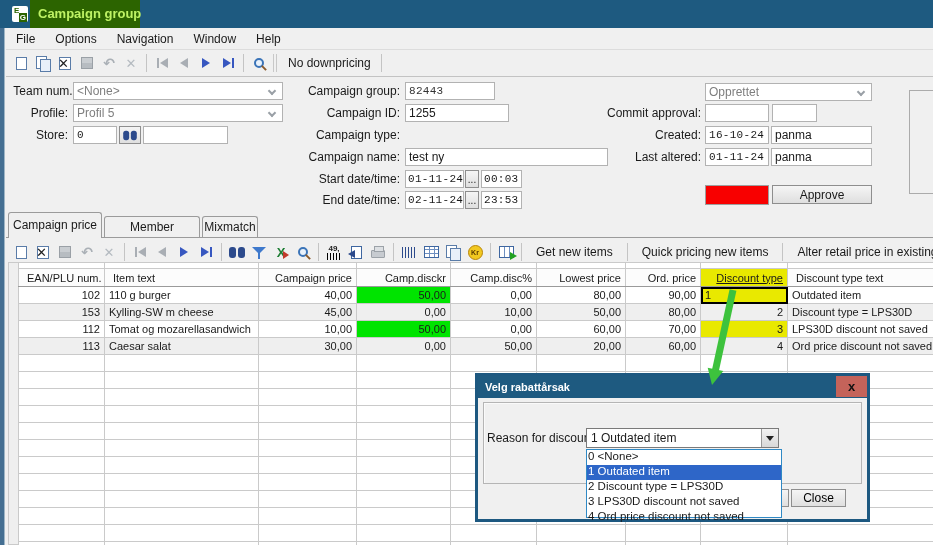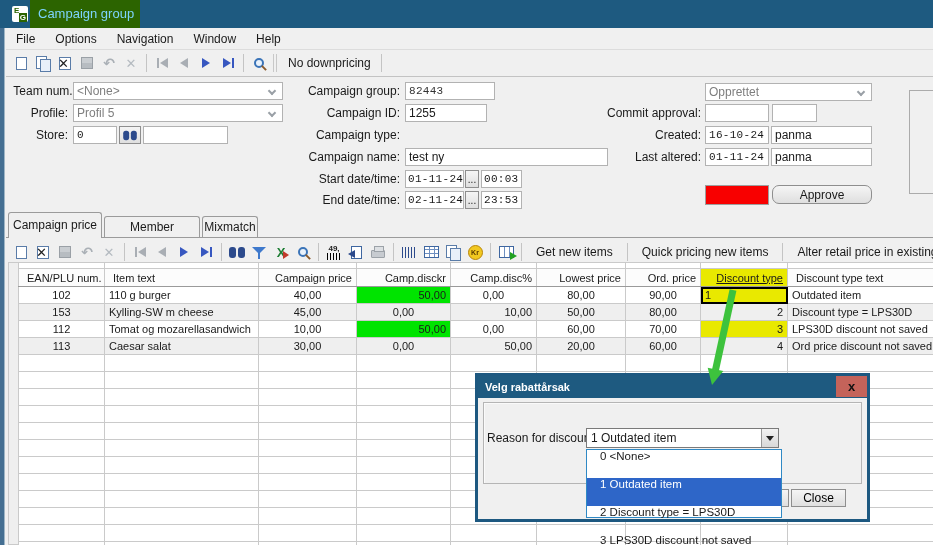--- a/index.html
+++ b/index.html
@@ -3,21 +3,21 @@
 <meta charset="utf-8">
 <style>
   * { margin:0; padding:0; box-sizing:border-box; }
   body { background:#fff; font-family:"Liberation Sans",sans-serif; }
   #app { position:relative; width:933px; height:545px; background:#F0F0F0; overflow:hidden;
          font-family:"Liberation Sans",sans-serif; color:#1a1a1a; }
 
   
   .titlebar { position:absolute; left:0; top:0; width:933px; height:28px; background:#1E5A80; }
   .title-banner { position:absolute; left:30px; top:0; width:110px; height:28px; background:#2C6400; }
-  .title-text { position:absolute; left:38px; top:6px; font-size:13px; color:#7dd3fc; }
+  .title-text { position:absolute; left:38px; top:6px; font-size:13px; color:#bef264;font-weight:bold; }
   .app-icon { position:absolute; left:12px; top:6px; width:16px; height:16px; background:#fff; border-radius:2px; }
   .app-icon::before { content:"E"; position:absolute; left:2px; top:0px; font:bold 8px "Liberation Sans",sans-serif; color:#2C6400; }
   .app-icon::after { content:"G"; position:absolute; right:1px; bottom:0px; font:bold 8px "Liberation Sans",sans-serif; color:#fff; background:#2C6400; padding:0 1px; }
   .left-frame { position:absolute; left:0; top:28px; width:5px; height:517px; background:#456F92; border-right:1px solid #9FB6C6; }
 
   
   .menubar { position:absolute; left:6px; top:28px; width:927px; height:22px; background:#F0F0F0;
              display:flex; align-items:center; border-bottom:1px solid #DCDCDC; }
   .mitem { font-size:12px; padding:0 10px; color:#1a1a1a; }
   .toolbar { position:absolute; background:#F0F0F0; display:flex; align-items:center; }
@@ -89,38 +89,38 @@
   .tabline { position:absolute; left:6px; top:237px; width:927px; height:1px; background:#9B9B9B; z-index:1; }
 
   
   .gridmargin { position:absolute; left:8px; top:262px; width:10px; height:283px; background:#EFEFEF; border:1px solid #CACACA; border-right:none; }
   table.grid { position:absolute; left:18px; top:262px; width:915px; border-collapse:collapse; table-layout:fixed; background:#fff; z-index:2; }
   .grid td,.grid th { border:1px solid #CACACA; font-size:11px; padding:0 4px; height:17px; overflow:hidden; white-space:nowrap; }
   .grid tr.band td { height:6px; padding:0; }
   .grid th { height:18px; font-weight:normal; background:#FCFCFC; border-bottom-color:#9A9A9A; }
   .grid th.num { text-align:right; } .grid th.txt { text-align:left; padding-left:8px; }
   .grid th.hy { background:#E9E900; text-decoration:underline; text-align:right; }
-  .grid td.r { text-align:center; }
+  .grid td.r { text-align:right; }
   .grid td.g { background:#00E400; text-align:right; }
   .grid td.y { background:#E9E900; text-align:right; }
   .grid tr.stripe td { background:#EFEFEF; }
   .grid td.edit { background:#E9E900; outline:2px solid #000; outline-offset:-2px; text-align:left; }
 
   
   .dialog { position:absolute; left:475px; top:373px; width:395px; height:149px; border:3px solid #1D5880; background:#F0F0F0; z-index:40; }
   .dlg-title { position:absolute; left:0; top:0; right:0; height:22px; background:#1E5A80; display:flex; align-items:center; }
   .dlg-title span { color:#fff; font-size:11px; font-weight:600; padding-left:7px; }
   .dlg-close { position:absolute; right:0; top:0; width:31px; height:21px; background:#C4635A; color:#111; font:bold 13px "Liberation Sans",sans-serif; display:flex; align-items:center; justify-content:center; }
   .dlg-group { position:absolute; left:5px; top:26px; width:379px; height:82px; border:1px solid #B5B5B5; box-shadow:inset 1px 1px 0 #FAFAFA; }
   .dlg-lbl { position:absolute; left:9px; top:55px; font-size:12px; }
   .dlg-combo { position:absolute; left:108px; top:52px; width:193px; height:20px; background:#fff; border:1px solid #7A7A7A; font-size:12px; line-height:18px; padding-left:4px; }
   .dlg-combo-btn { position:absolute; right:0; top:0; width:17px; height:18px; background:linear-gradient(#F2F2F2,#D8D8D8); border-left:1px solid #999; display:flex; align-items:center; justify-content:center; }
   .dn-tri { width:0; height:0; border-left:4px solid transparent; border-right:4px solid transparent; border-top:5px solid #222; }
   .dlg-list { position:absolute; left:108px; top:73px; width:196px; height:69px; background:#fff; border:1px solid #2F89C5; z-index:5; }
-  .dlg-list .opt { height:28px; line-height:13px; font-size:11.5px; padding-left:13px; white-space:nowrap; }
+  .dlg-list .opt { height:15px; line-height:13px; font-size:11.5px; padding-left:1px; white-space:nowrap; }
   .dlg-list .opt.sel { background:#2E66C8; color:#fff; }
   .dlg-hidden-btn { position:absolute; left:259px; top:113px; width:52px; height:18px; background:linear-gradient(#F5F5F5,#DFDFDF); border:1px solid #8E8E8E; z-index:1; }
   .dlg-closebtn { position:absolute; left:313px; top:113px; width:55px; height:18px; background:linear-gradient(#F5F5F5,#DFDFDF); border:1px solid #8E8E8E; font-size:12px; font-family:"Liberation Sans",sans-serif; z-index:2; }
 
   .arrow-layer { position:absolute; left:690px; top:282px; width:70px; height:115px; z-index:70; pointer-events:none; }
 </style>
 </head>
 <body>
 
 <div id="app">
@@ -194,21 +194,21 @@
   <span class="lbl" style="left:0;top:126px;width:68px;">Store:</span>
   <div class="fld mono" style="left:73px;top:126px;width:44px;"><span>0</span></div>
   <div class="btn" style="left:119px;top:126px;width:22px;height:18px;">
       <span class="ic-binoc small"></span>
     </div>
   <div class="fld dis" style="left:143px;top:126px;width:85px;"><span></span></div>
 
   <span class="lbl" style="left:300px;top:82px;width:100px;">Campaign group:</span>
   <div class="fld mono" style="left:405px;top:82px;width:90px;color:#333;"><span>82443</span></div>
   <span class="lbl" style="left:300px;top:104px;width:100px;">Campaign ID:</span>
-  <div class="fld" style="left:405px;top:104px;width:82px;"><span>1255</span></div>
+  <div class="fld" style="left:405px;top:104px;width:104px;"><span>1255</span></div>
   <span class="lbl" style="left:300px;top:126px;width:100px;">Campaign type:</span>
   <span class="lbl" style="left:300px;top:148px;width:100px;">Campaign name:</span>
   <div class="fld" style="left:405px;top:148px;width:203px;"><span>test ny</span></div>
   <span class="lbl" style="left:300px;top:170px;width:100px;">Start date/time:</span>
   <div class="fld mono" style="left:405px;top:170px;width:59px;padding:0 2px;"><span>01-11-24</span></div>
   <div class="btn" style="left:465px;top:170px;width:14px;height:18px;font-size:10px;">...</div>
   <div class="fld mono" style="left:481px;top:170px;width:41px;padding:0 2px;"><span>00:03</span></div>
   <span class="lbl" style="left:300px;top:191px;width:100px;">End date/time:</span>
   <div class="fld mono" style="left:405px;top:191px;width:59px;padding:0 2px;"><span>02-11-24</span></div>
   <div class="btn" style="left:465px;top:191px;width:14px;height:18px;font-size:10px;">...</div>
@@ -220,21 +220,21 @@
   <span class="lbl" style="left:560px;top:104px;width:141px;">Commit approval:</span>
   <div class="fld" style="left:705px;top:104px;width:64px;"><span></span></div>
   <div class="fld" style="left:772px;top:104px;width:45px;"><span></span></div>
   <span class="lbl" style="left:560px;top:126px;width:141px;">Created:</span>
   <div class="fld mono" style="left:705px;top:126px;width:64px;"><span>16-10-24</span></div>
   <div class="fld" style="left:771px;top:126px;width:101px;"><span>panma</span></div>
   <span class="lbl" style="left:560px;top:148px;width:141px;">Last altered:</span>
   <div class="fld mono" style="left:705px;top:148px;width:64px;"><span>01-11-24</span></div>
   <div class="fld" style="left:771px;top:148px;width:101px;"><span>panma</span></div>
   <div class="redfld" style="left:705px;top:185px;width:64px;height:20px;"></div>
-  <div class="btn" style="left:772px;top:185px;width:100px;height:19px;border-radius:7px;">Approve</div>
+  <div class="btn" style="left:772px;top:185px;width:100px;height:19px;">Approve</div>
   <div class="gbox" style="left:909px;top:90px;width:80px;height:104px;"></div>
 
   <div class="tabline"></div>
   <div class="tab active" style="left:8px;top:212px;width:94px;height:26px;line-height:25px;">Campaign price</div>
   <div class="tab" style="left:104px;top:216px;width:96px;height:21px;line-height:20px;">Member campaign</div>
   <div class="tab" style="left:202px;top:216px;width:56px;height:21px;line-height:20px;">Mixmatch</div>
 
   <div class="toolbar tb2">
     <span class="tbico">
         <span class="ic-page"></span>

